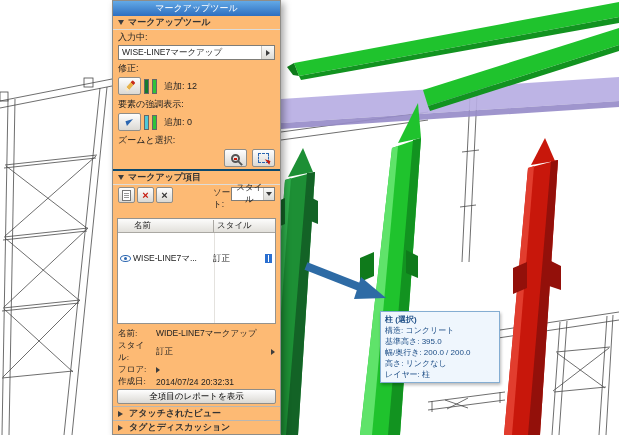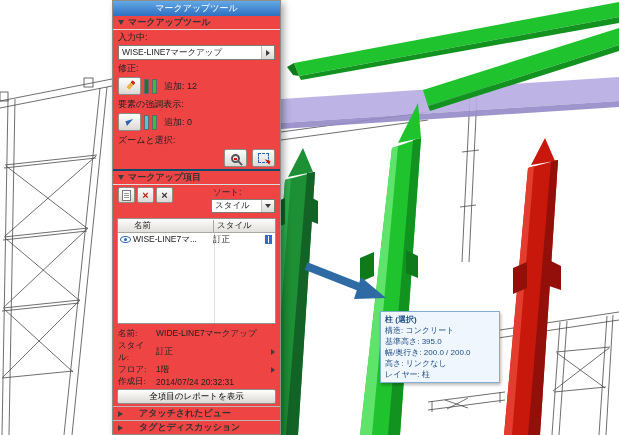--- a/index.html
+++ b/index.html
@@ -11,21 +11,21 @@
   .viewport { position:absolute; left:0; top:0; width:619px; height:435px; }
 
   
   .tooltip { position:absolute; left:380px; top:311px; width:120px;
     background:#eff6fd; border:1px solid #84add2; box-shadow:1px 2px 3px rgba(0,0,0,.28);
     font-size:8px; line-height:11px; color:#1c4d86; padding:2px 4px; z-index:5; }
   .tt-title { font-weight:bold; }
 
   
   .palette { position:absolute; left:112px; top:0; width:169px; height:435px; z-index:10;
-    background:#ef4444; border:1px solid #8f8d88; box-shadow:3px 3px 7px rgba(0,0,0,.35);
+    background:#fdba74; border:1px solid #8f8d88; box-shadow:3px 3px 7px rgba(0,0,0,.35);
     display:flex; flex-direction:column; font-size:9px; color:#222; }
   .titlebar { flex:0 0 15px; background:linear-gradient(#63a9e6,#2e6fc0); color:#fff;
     font-size:9px; line-height:15px; text-align:center; }
   .sec { flex:0 0 14px; display:flex; align-items:center; gap:4px; padding:0 5px;
     font-weight:bold; color:#333; border-bottom:1px solid #dedcd8; }
   .sec.bt { border-top:2px solid #0c4a6e; }
   .p-label { flex:0 0 11px; padding:1px 5px 0; color:#222; }
   .p-row { flex:0 0 22px; display:flex; align-items:center; gap:3px; padding:1px 5px; }
   .p-row.right { justify-content:flex-end; gap:5px; }
   .combo-row { flex:0 0 17px; padding:1px 5px; }
@@ -58,45 +58,45 @@
   .icon-page { width:9px; height:11px; background:#fff; border:1px solid #777; position:relative; }
   .icon-page::after { content:""; position:absolute; left:1px; top:2px; width:5px; height:1px; background:#999;
     box-shadow:0 2px 0 #999, 0 4px 0 #999; }
   .icon-eye { width:11px; height:7px; border:1px solid #2b66b0; border-radius:50%; position:relative; flex:0 0 auto; }
   .icon-eye::after { content:""; position:absolute; left:3px; top:1px; width:3px; height:3px; border-radius:50%; background:#2b66b0; }
   .icon-flag { width:7px; height:9px; margin-left:auto; margin-right:1px;
     background:repeating-linear-gradient(90deg,#2a6fd0 0 2px,#fff 2px 3px); border:1px solid #2a6fd0; }
 
   .items-bar { flex:0 0 32px; display:flex; padding:2px 5px 1px; }
   .bar-left { display:flex; gap:2px; align-items:flex-start; }
-  .bar-right { margin-left:auto; width:64px; display:flex; flex-direction:column; align-items:stretch; }
+  .bar-right { margin-left:auto; width:64px; display:flex; flex-direction:row; align-items:stretch; }
   .sort-label { font-size:8.5px; text-align:left; padding-left:2px; }
   .combo.small { height:14px; }
 
   .listbox { flex:1 1 auto; min-height:0; margin:1px 4px 2px; border:1px solid #95938e; background:#fff;
     display:flex; flex-direction:column; }
   .list-header { flex:0 0 14px; display:flex; align-items:center; font-size:8.5px;
     background:linear-gradient(#fcfcfb,#e2e0db); border-bottom:1px solid #aaa8a3;justify-content:space-between; }
   .col-name { flex:1 1 auto; padding-left:16px; }
   .col-style { flex:0 0 62px; border-left:1px solid #aaa8a3; padding-left:3px; }
   .list-body { flex:1 1 auto; background:linear-gradient(90deg,transparent 96px,#e4e2de 96px,#e4e2de 97px,transparent 97px); }
-  .list-row { height:13px; display:flex; align-items:center; font-size:8.5px; padding:0 2px; gap:2px; }
+  .list-row { height:13px; display:flex; align-items:center; font-size:8.5px; padding:0 2px; gap:2px;margin-top:19px; }
   .row-name { flex:1 1 auto; overflow:hidden; white-space:nowrap; }
   .row-style { flex:0 0 60px; display:flex; align-items:center; }
 
   .details { flex:0 0 50px; padding:2px 5px 0; display:flex; flex-direction:column; }
   .d-row { flex:0 0 12px; display:flex; align-items:center; font-size:8.5px; gap:2px; }
   .d-label { flex:0 0 36px; color:#222;font-family:Liberation Serif, serif; }
   .d-value { flex:1 1 auto; overflow:hidden; white-space:nowrap; }
 
   .report-row { flex:0 0 18px; padding:1px 4px; }
   .report-btn { width:100%; height:15px; font-size:8.5px; font-family:inherit;
     background:linear-gradient(#fefefe,#dbd9d4); border:1px solid #8f8d88; border-radius:2px; }
 
-  .collapsed { flex:0 0 13px; display:flex; align-items:center; gap:16px; padding:0 5px;
+  .collapsed { flex:0 0 13px; display:flex; align-items:center; gap:6px; padding:0 5px;
     font-weight:bold; color:#333; border-top:1px solid #b9b7b2; }
 </style>
 </head>
 <body>
 
 <div class="screen">
 
   <svg class="viewport" viewBox="0 0 619 435">
 
     <g stroke="#2a2a2a" stroke-width="0.8" fill="none" opacity="0.85">
@@ -286,21 +286,20 @@
         <span class="d-label">名前:</span>
         <span class="d-value">WIDE-LINE7マークアップ</span>
       </div>
       <div class="d-row">
         <span class="d-label">スタイル:</span>
         <span class="d-value">訂正</span>
         <span class="tri-r sm"></span>
       </div>
       <div class="d-row">
         <span class="d-label">フロア:</span>
-        <span class="d-value">1階</span>
         <span class="tri-r sm"></span>
       </div>
       <div class="d-row">
         <span class="d-label">作成日:</span>
         <span class="d-value">2014/07/24 20:32:31</span>
       </div>
     </div>
 
     <div class="report-row">
       <button class="report-btn">全項目のレポートを表示</button>

